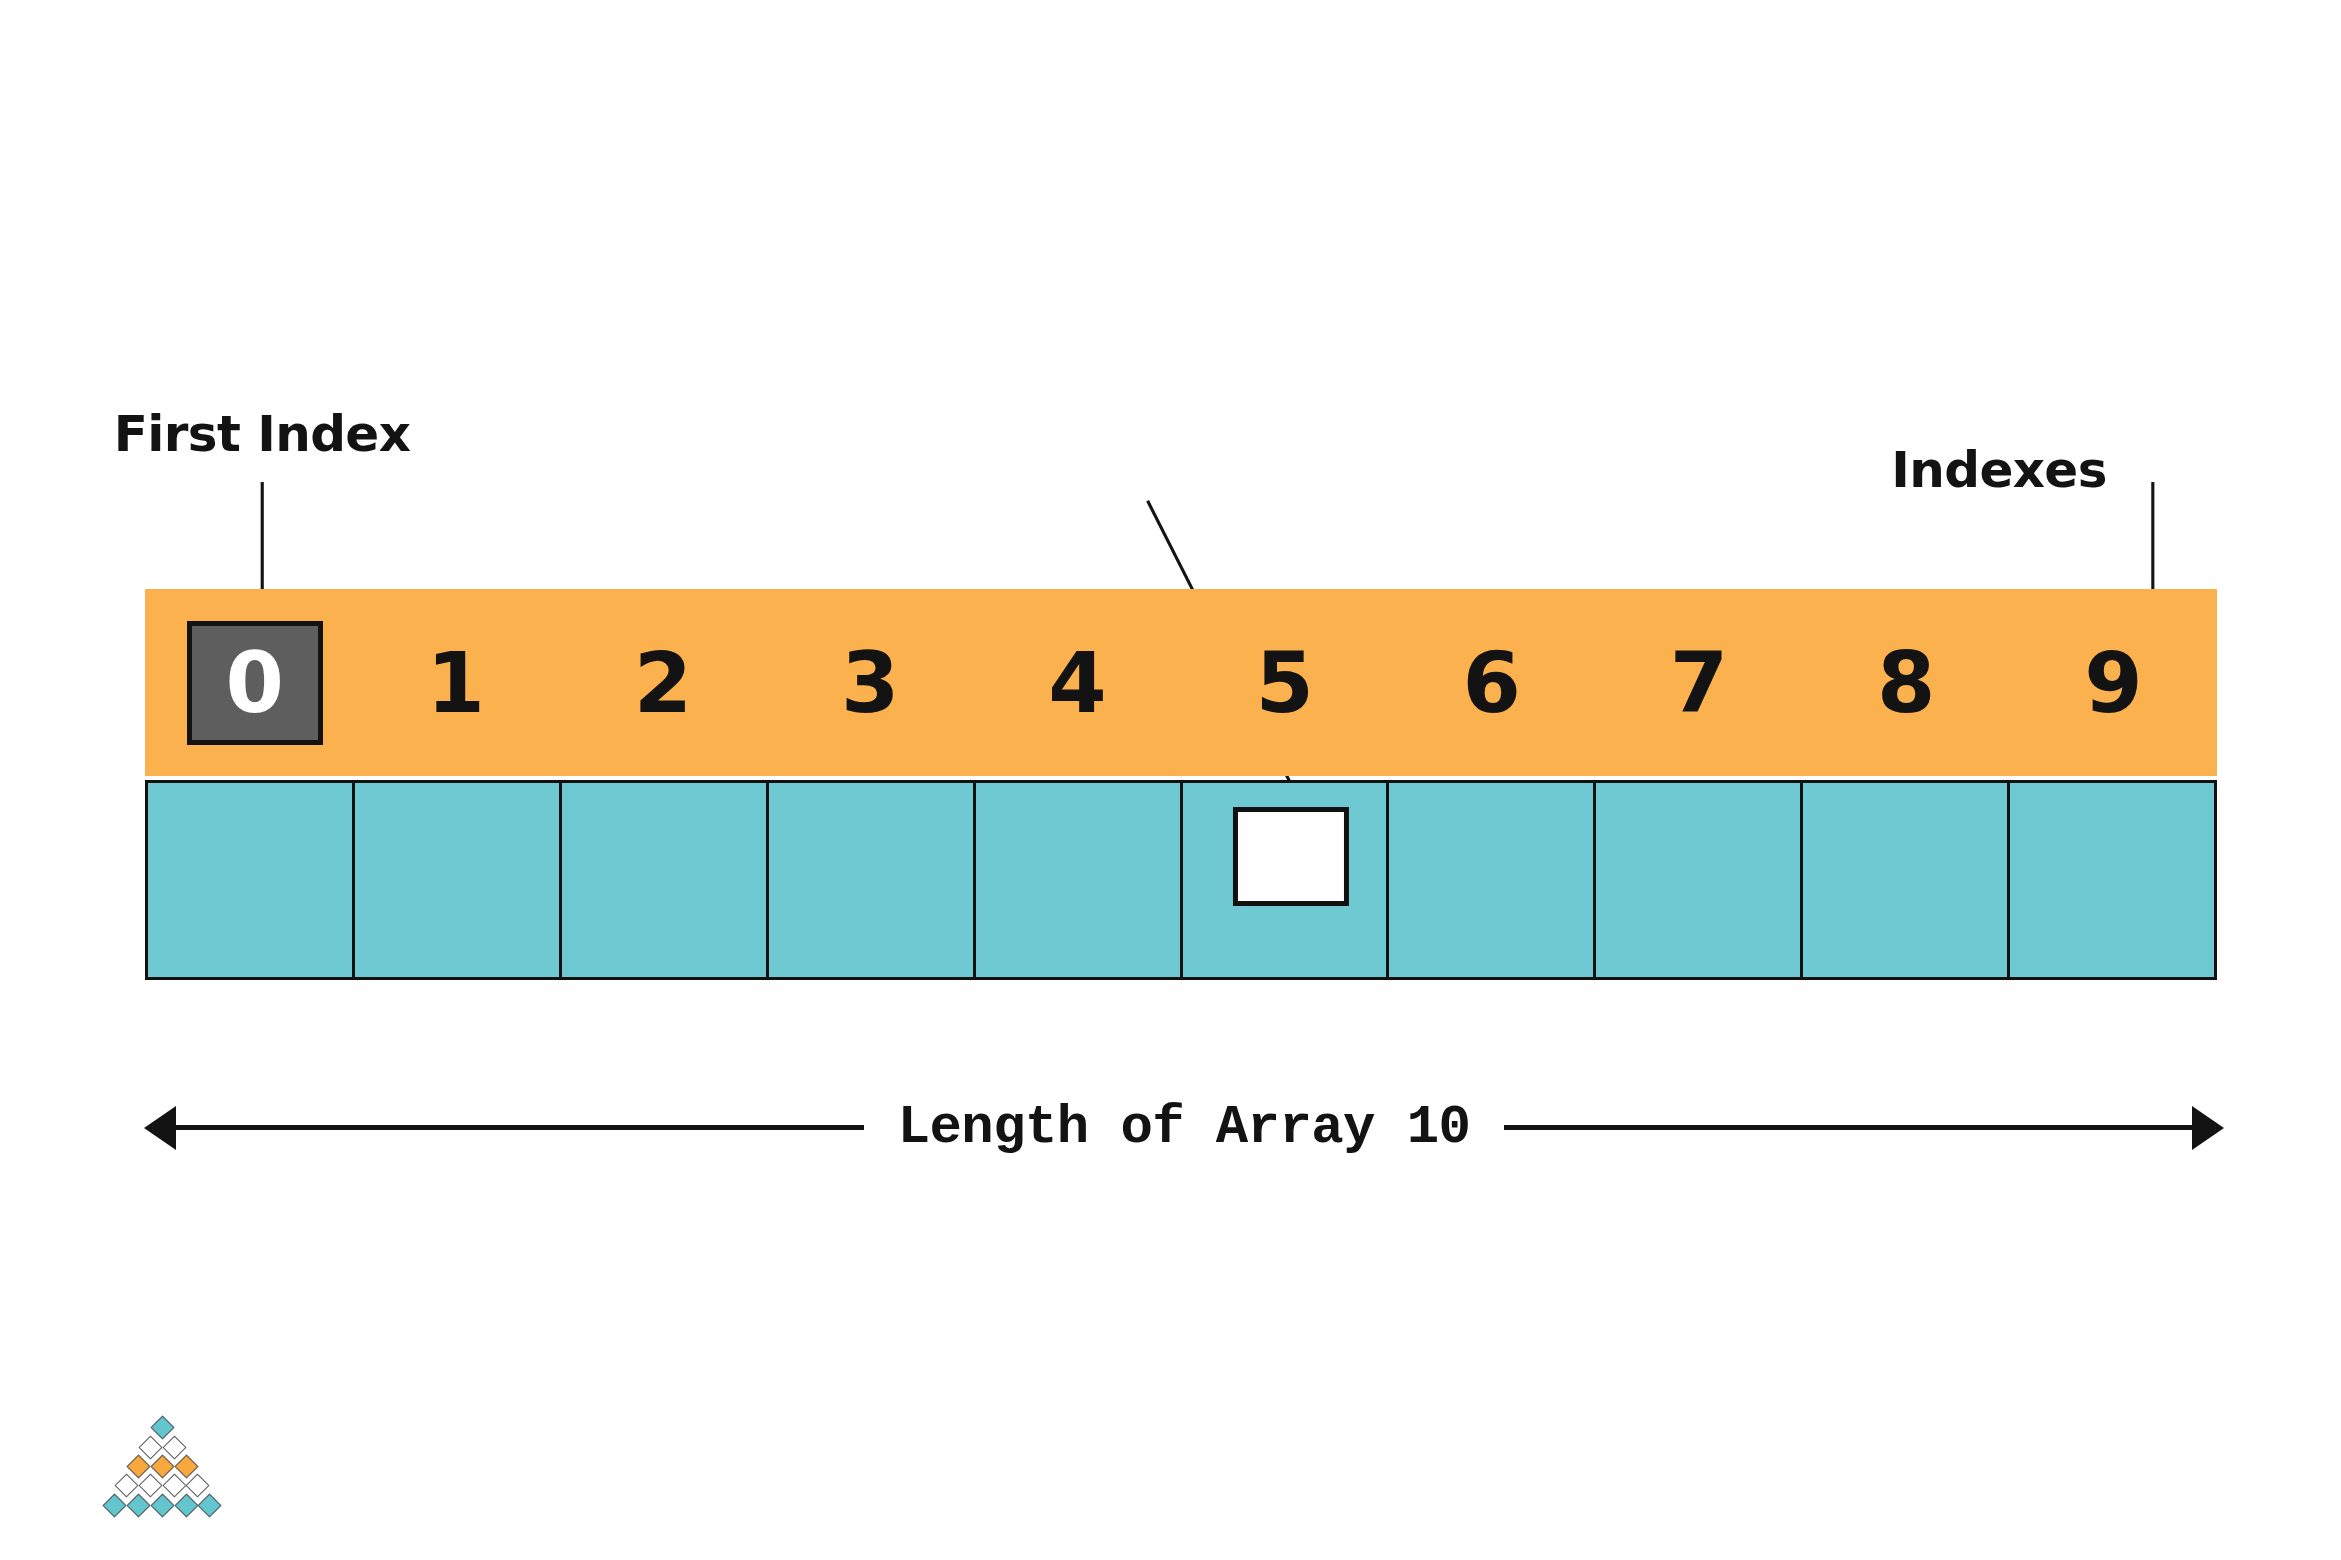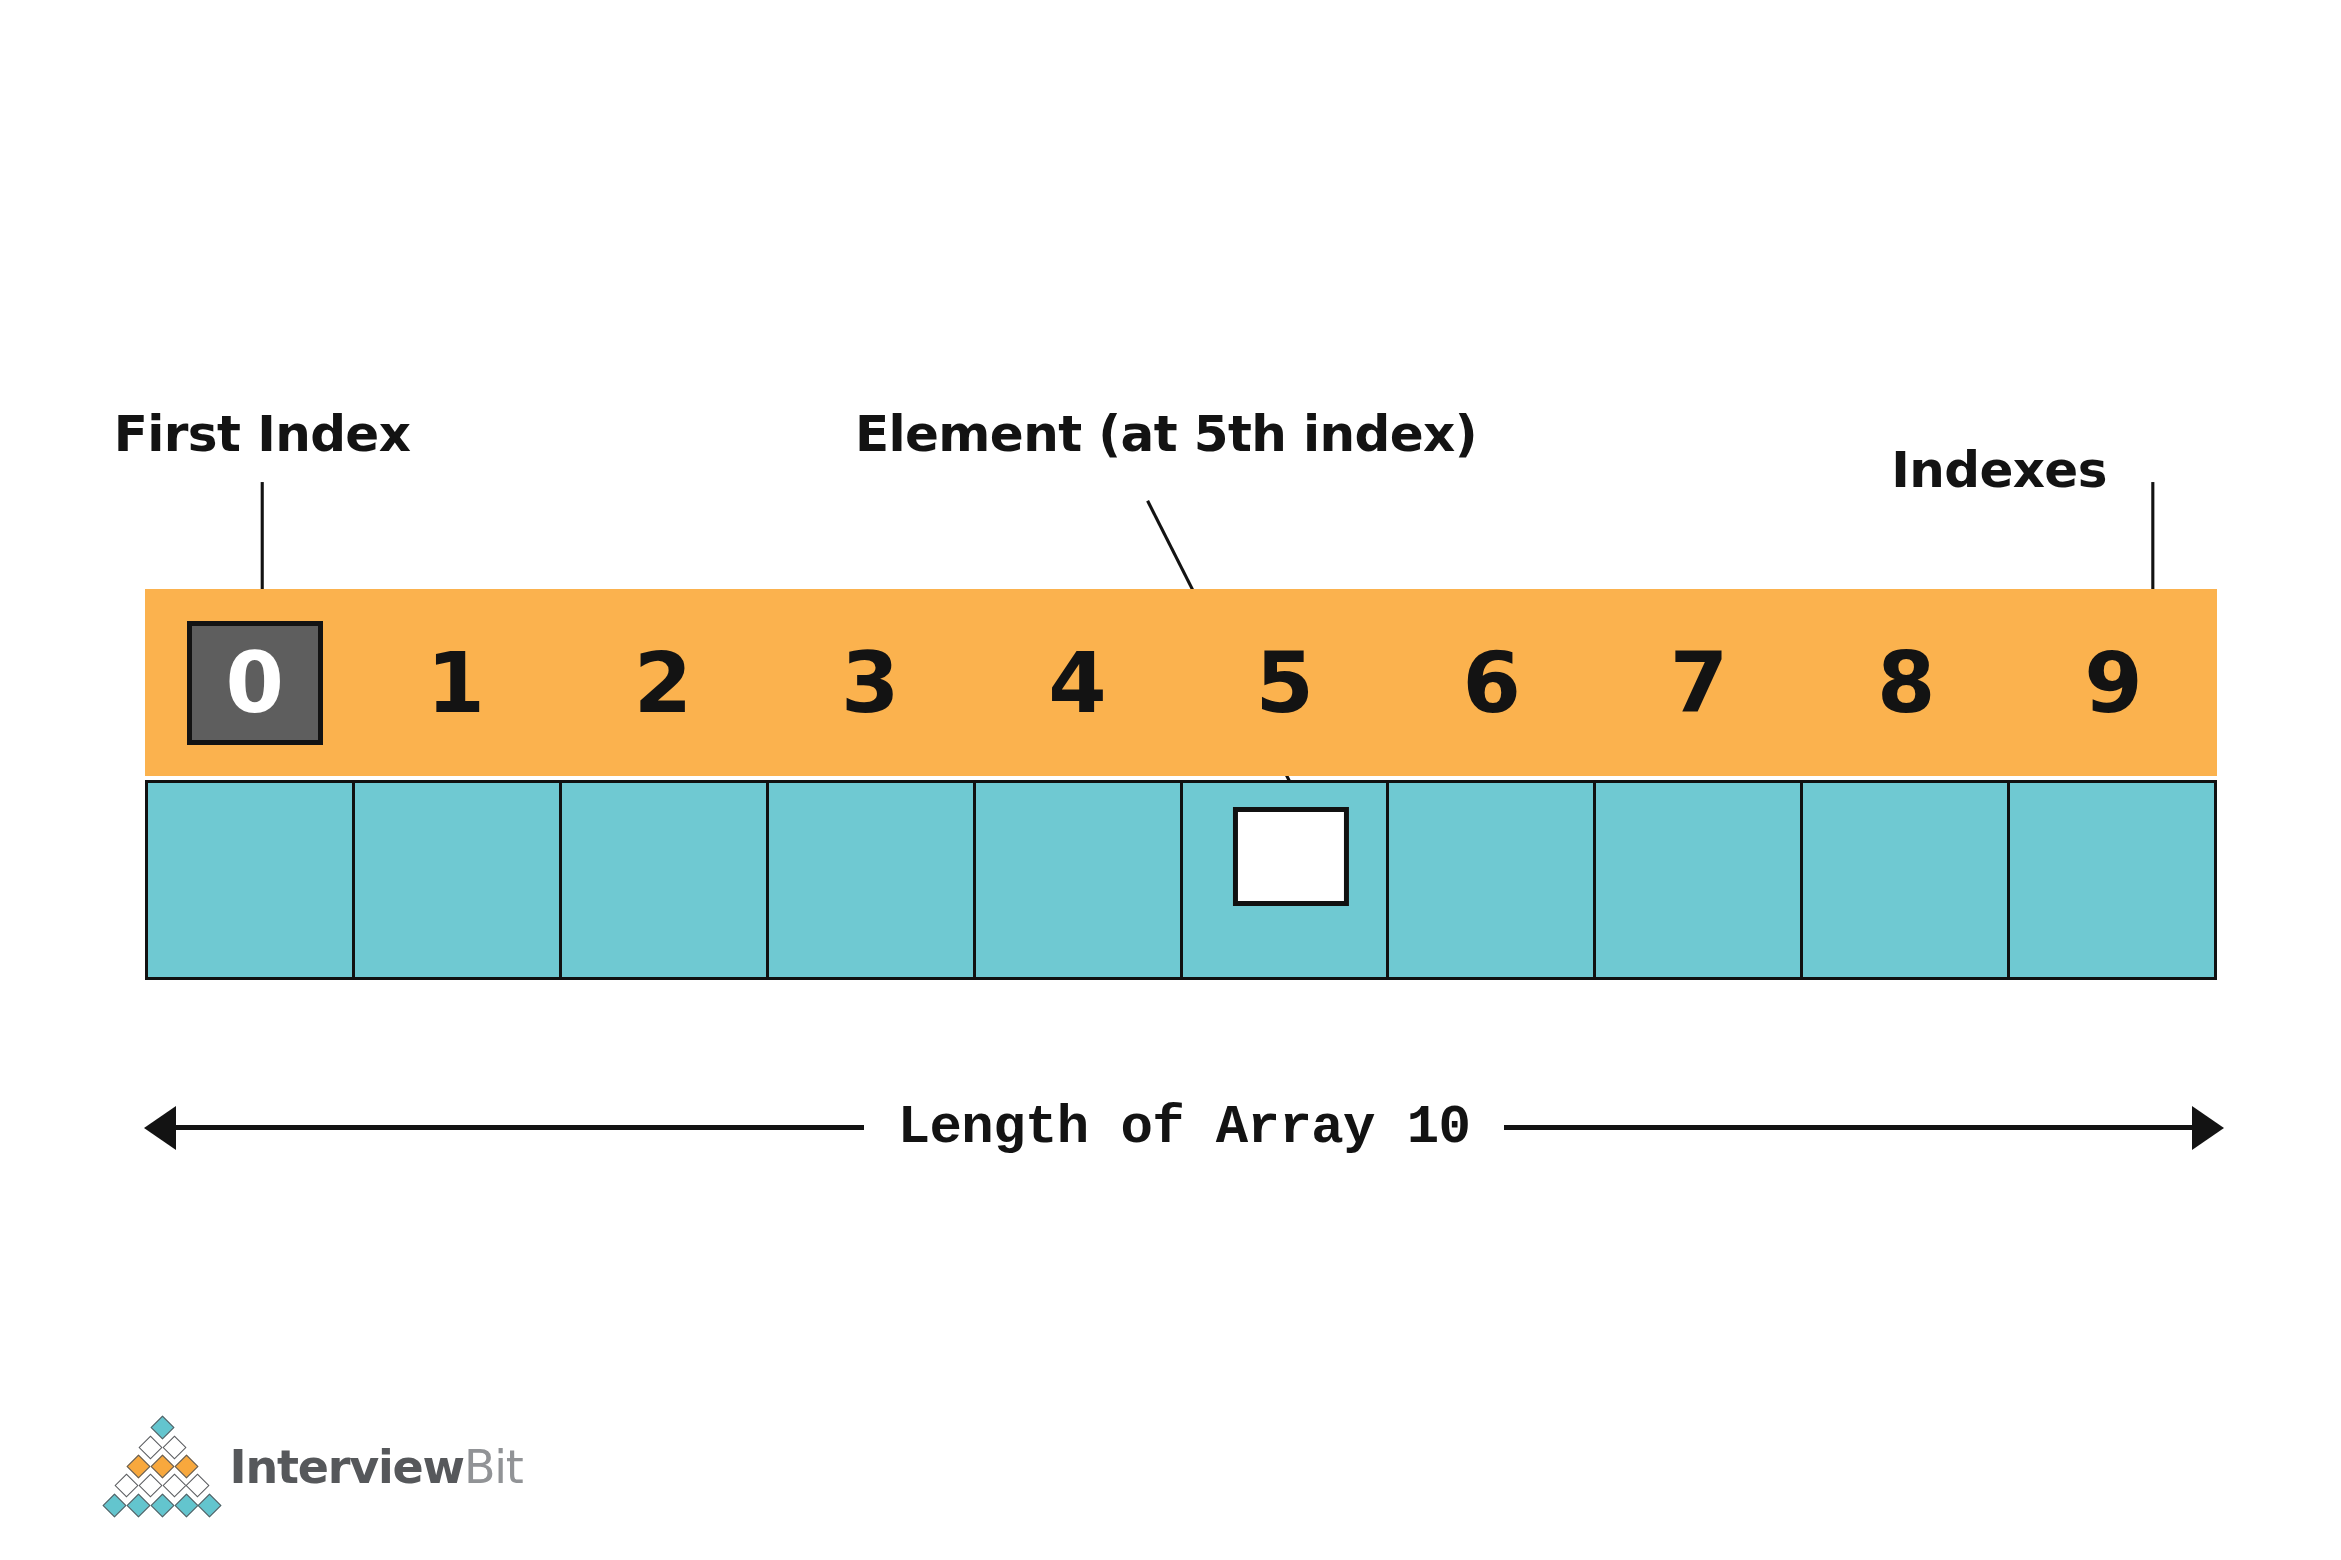--- a/index.html
+++ b/index.html
@@ -118,21 +118,20 @@
 
 <div id="canvas" style="--orange: #FBB24E; --teal: #6FC9D2; --grayBox: #5E5E5E; --logoDark: #56585B; --logoLight: #919396;">
 
   <svg id="connectors" viewBox="0 0 3751 2500">
     <line x1="420" y1="772" x2="420" y2="997"></line>
     <line x1="1838" y1="802" x2="2086" y2="1292"></line>
     <line x1="3448" y1="772" x2="3448" y2="944"></line>
   </svg>
 
   <div class="anno-label" id="label-first-index">First Index</div>
-  <div class="anno-label" id="label-element">Element (at 5th index)</div>
   <div class="anno-label" id="label-indexes">Indexes</div>
 
   <div id="index-bar">
       <div class="index-cell">
         <div id="first-index-box">
           <span class="index-digit">0</span>
         </div>
       </div>
       <div class="index-cell">
         <span class="index-digit">1</span>
@@ -197,19 +196,16 @@
         <div class="diamond" style="left: 15.3px; top: 61px; background: rgb(255, 255, 255);"></div>
         <div class="diamond" style="left: 39px; top: 61px; background: rgb(255, 255, 255);"></div>
         <div class="diamond" style="left: 63px; top: 61px; background: rgb(255, 255, 255);"></div>
         <div class="diamond" style="left: 86px; top: 61px; background: rgb(255, 255, 255);"></div>
         <div class="diamond" style="left: 3.4px; top: 81px; background: rgb(99, 197, 206);"></div>
         <div class="diamond" style="left: 27px; top: 81px; background: rgb(99, 197, 206);"></div>
         <div class="diamond" style="left: 51px; top: 81px; background: rgb(99, 197, 206);"></div>
         <div class="diamond" style="left: 75px; top: 81px; background: rgb(99, 197, 206);"></div>
         <div class="diamond" style="left: 98px; top: 81px; background: rgb(99, 197, 206);"></div>
       </div>
-    <div id="logo-text">
-      <span id="logo-text-bold">Interview</span><span id="logo-text-light">Bit</span>
-    </div>
   </div>
 
 </div>
 
 
 </body></html>

